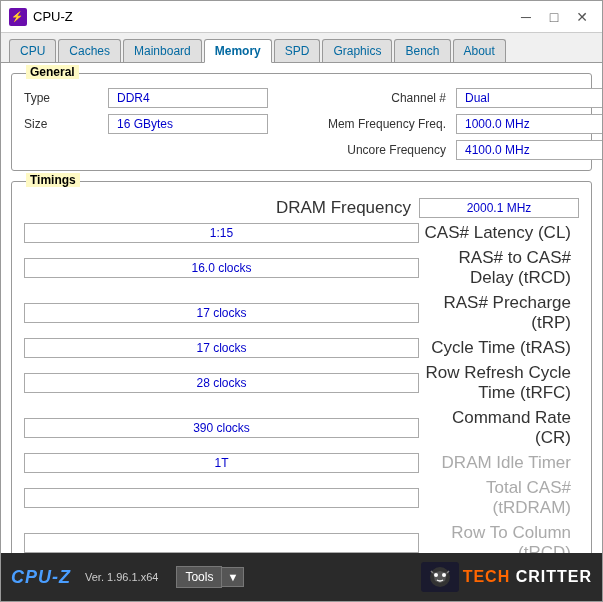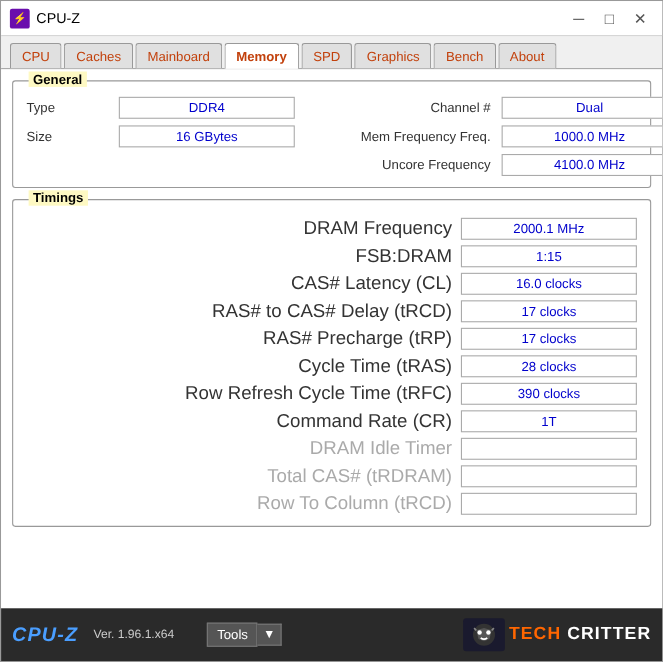--- a/index.html
+++ b/index.html
@@ -70,21 +70,21 @@
       gap: 2px;
       border-bottom: 1px solid #999;
     }
     .tab {
       padding: 4px 10px;
       border: 1px solid #999;
       border-bottom: none;
       background: #e0e0e0;
       cursor: pointer;
       font-size: 12px;
-      color: #c2410c;
+      color: #0369a1;
       border-radius: 3px 3px 0 0;
     }
     .tab.active {
       background: white;
       font-weight: bold;
       border-bottom: 1px solid white;
       margin-bottom: -1px;
       z-index: 1;
     }
 
@@ -122,21 +122,21 @@
       margin-top: 6px;
     }
     .label-cell {
       color: #333;
       font-size: 12px;
     }
     .value-box {
       background: white;
       border: 1px solid #aaa;
       padding: 2px 8px;
-      text-align: center;
+      text-align: left;
       font-size: 12px;
       color: #0000cc;
       min-height: 20px;
     }
     .right-label {
       text-align: right;
       color: #333;
       font-size: 12px;
       padding-right: 6px;
     }
@@ -187,21 +187,21 @@
     }
     .footer-version {
       color: #ccc;
       font-size: 11px;
       margin-left: 4px;
     }
     .footer-tools-btn {
       display: flex;
       align-items: center;
       gap: 0;
-      margin-left: 20px;
+      margin-left: 8px;
     }
     .tools-label {
       background: #555;
       color: white;
       padding: 3px 8px;
       font-size: 12px;
       border: 1px solid #777;
       cursor: pointer;
     }
     .tools-arrow {
@@ -283,21 +283,20 @@
         <span class="right-label">Uncore Frequency</span>
         <div class="value-box">4100.0 MHz</div>
       </div>
     </div>
 
     <div class="group-box">
       <span class="group-label">Timings</span>
       <div class="timings-grid" id="timings-container">
       <span class="timing-label">DRAM Frequency</span>
           <div class="timing-value">2000.1 MHz</div>
-          <span class="timing-label">FSB:DRAM</span>
           <div class="timing-value">1:15</div>
           <span class="timing-label">CAS# Latency (CL)</span>
           <div class="timing-value">16.0 clocks</div>
           <span class="timing-label">RAS# to CAS# Delay (tRCD)</span>
           <div class="timing-value">17 clocks</div>
           <span class="timing-label">RAS# Precharge (tRP)</span>
           <div class="timing-value">17 clocks</div>
           <span class="timing-label">Cycle Time (tRAS)</span>
           <div class="timing-value">28 clocks</div>
           <span class="timing-label">Row Refresh Cycle Time (tRFC)</span>

